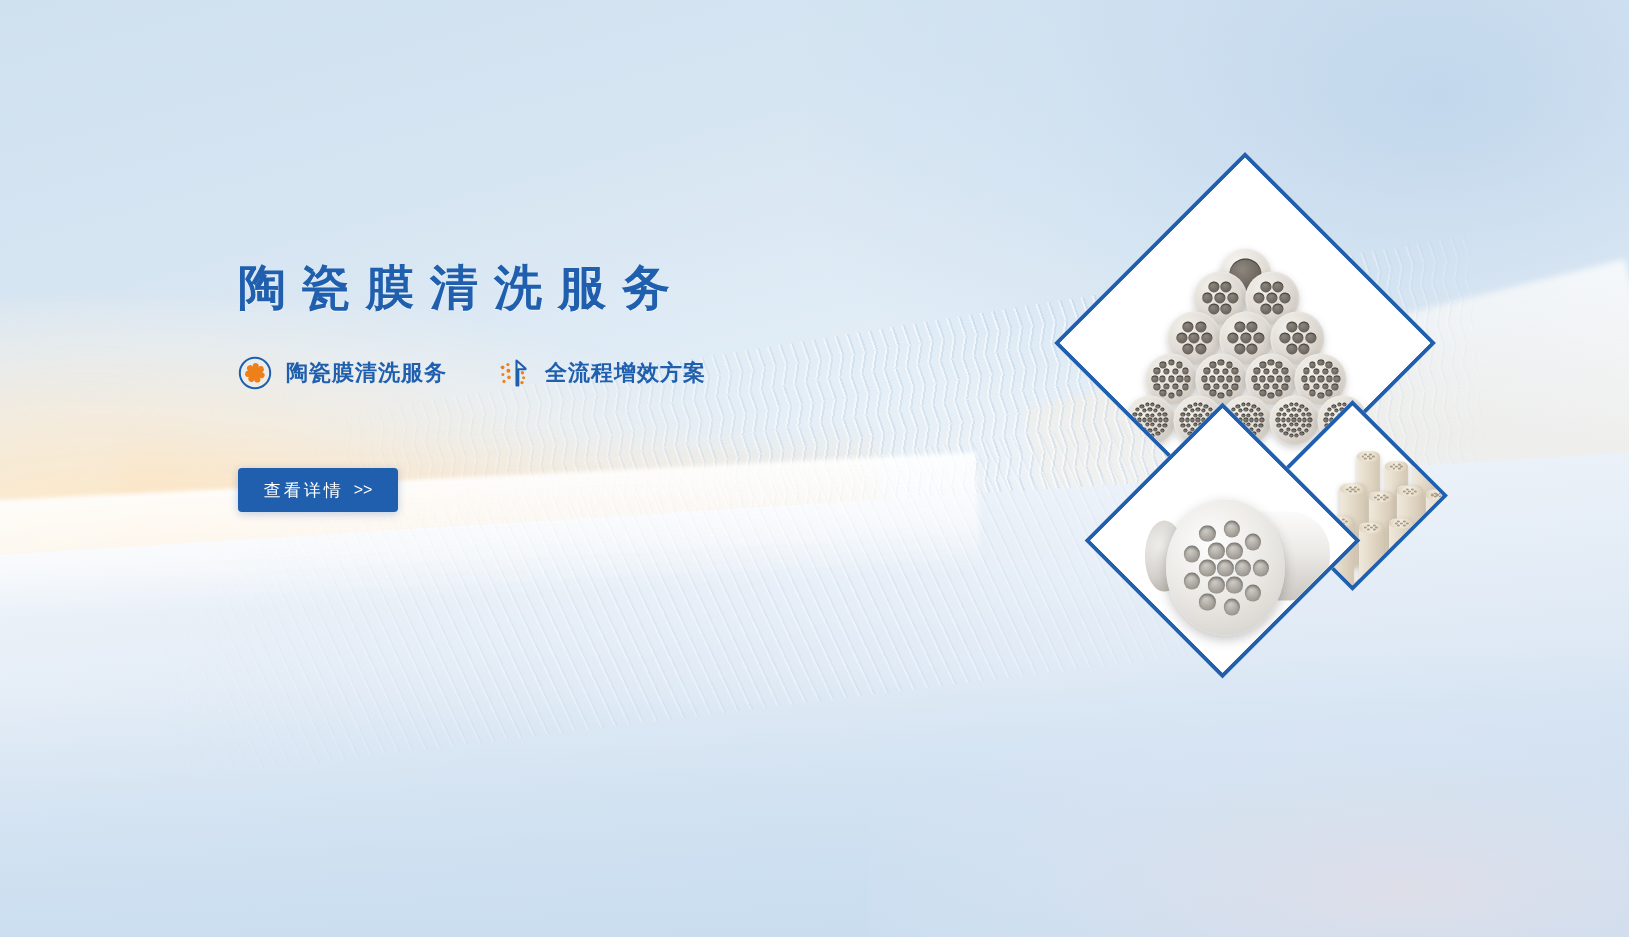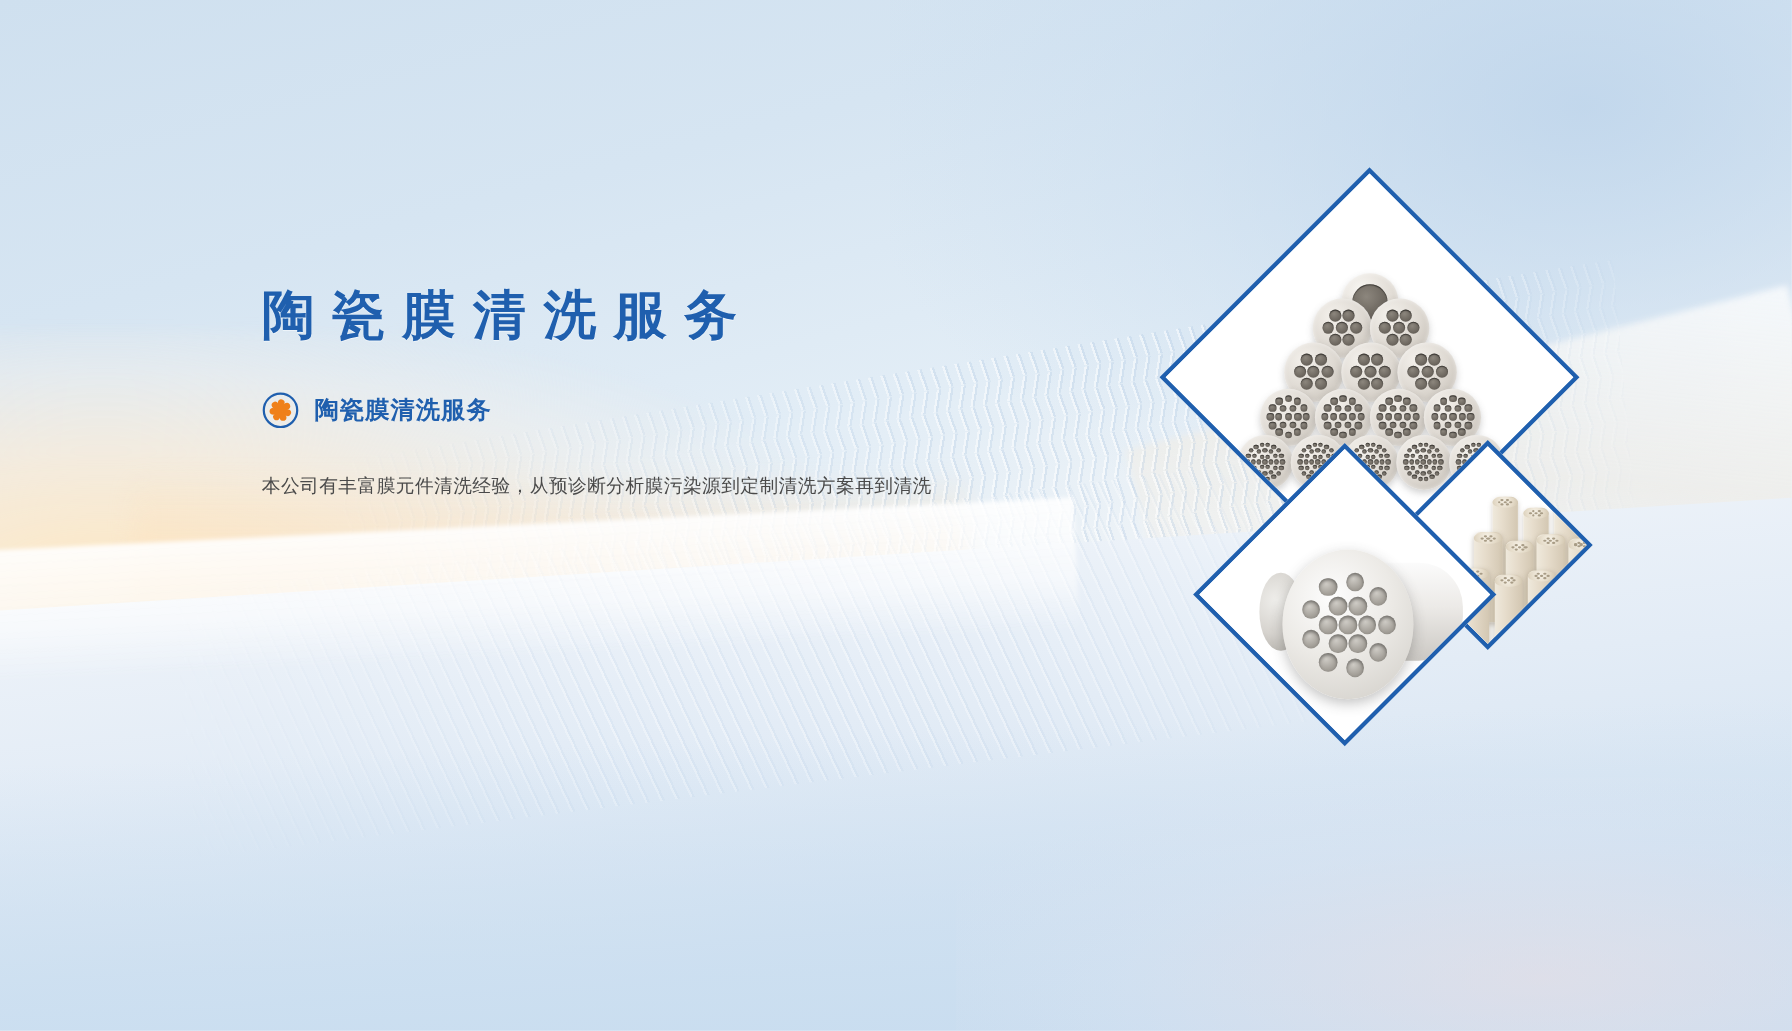--- a/index.html
+++ b/index.html
@@ -851,22 +851,44 @@
               <g transform="rotate(308.6)">
                   <path d="M0,-1.6 C3.4,-8.4 8.6,-8.2 8.9,-3.6 C9.1,-0.6 4.4,0.3 0.6,-0.9 Z"></path>
                 </g>
               <circle cx="0" cy="0" r="2.1" fill="#ef8019"></circle>
             </g>
           </svg>
         </span>
         <span class="feature-label">陶瓷膜清洗服务</span>
       </div>
 
+      <div class="feature-item">
+        <span class="feature-icon">
+          <svg width="34" height="34" viewBox="0 0 34 34">
+            <path d="M19.5 4.5 L28.5 12.5 L28.5 13.2 L21.3 13.2 L21.3 29.5 L19.5 29.5 Z" fill="none" stroke="#1f5fae" stroke-width="2.1" stroke-linejoin="round"></path>
+            <g fill="#ef8019">
+              <circle cx="5.6" cy="11.3" r="1.9"></circle>
+              <circle cx="10.9" cy="8.6" r="1.6"></circle>
+              <circle cx="11.4" cy="14.8" r="2.0"></circle>
+              <circle cx="5.9" cy="18.6" r="1.5"></circle>
+              <circle cx="12.0" cy="21.4" r="1.8"></circle>
+              <circle cx="7.0" cy="25.4" r="1.6"></circle>
+              <circle cx="25.4" cy="16.8" r="1.7"></circle>
+              <circle cx="26.6" cy="21.8" r="1.5"></circle>
+              <circle cx="25.0" cy="26.6" r="1.7"></circle>
+            </g>
+          </svg>
+        </span>
+        <span class="feature-label">全流程增效方案</span>
+      </div>
 
     </div>
 
     <p class="hero-desc">
-      <span>本公司有丰富膜元件清洗经验，从预诊断分析膜污染源到定制清洗方案再到清洗</span>
     </p>
 
+    <button class="cta-button">
+      <span class="cta-text">查看详情</span>
+      <span class="cta-arrows">&gt;&gt;</span>
+    </button>
 
   </div>
 </div>
 
 </body></html>

